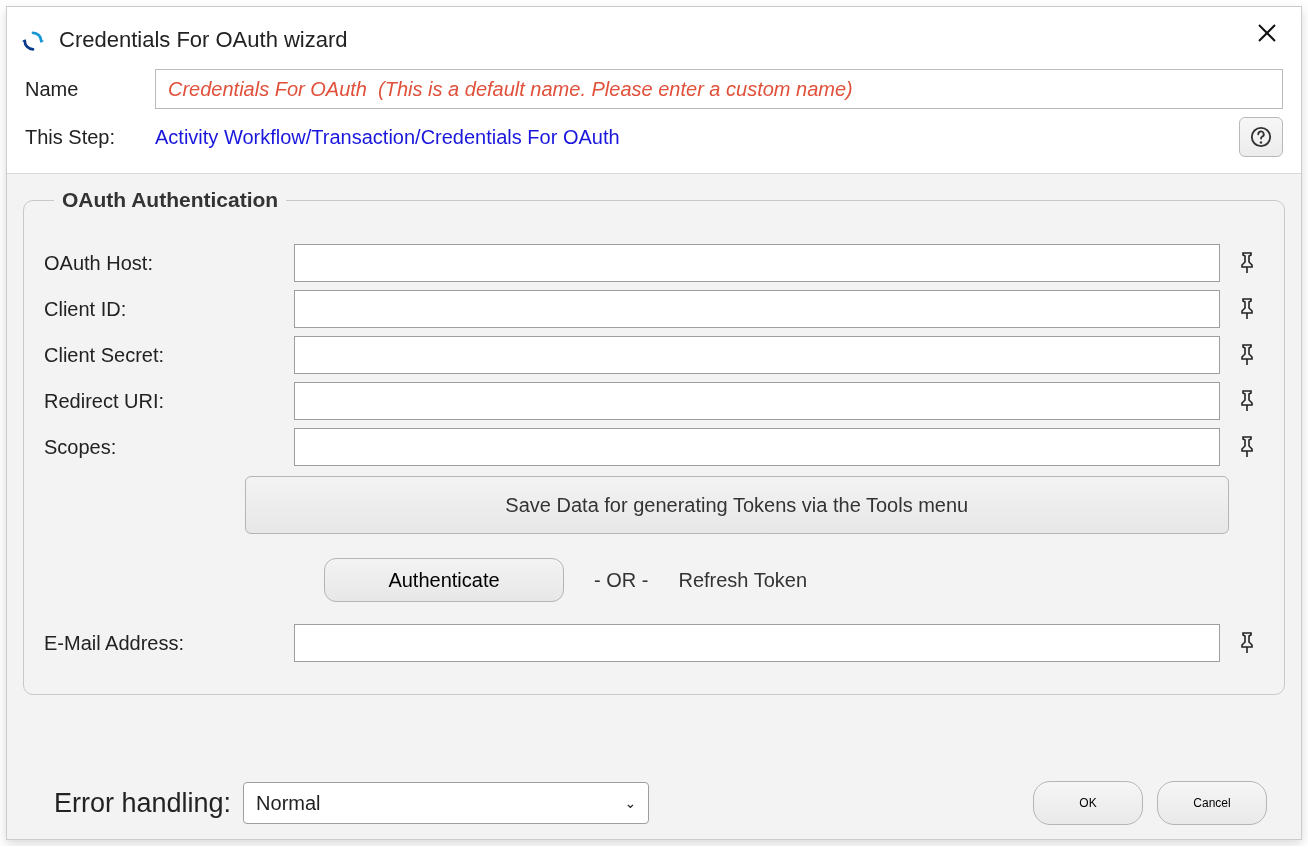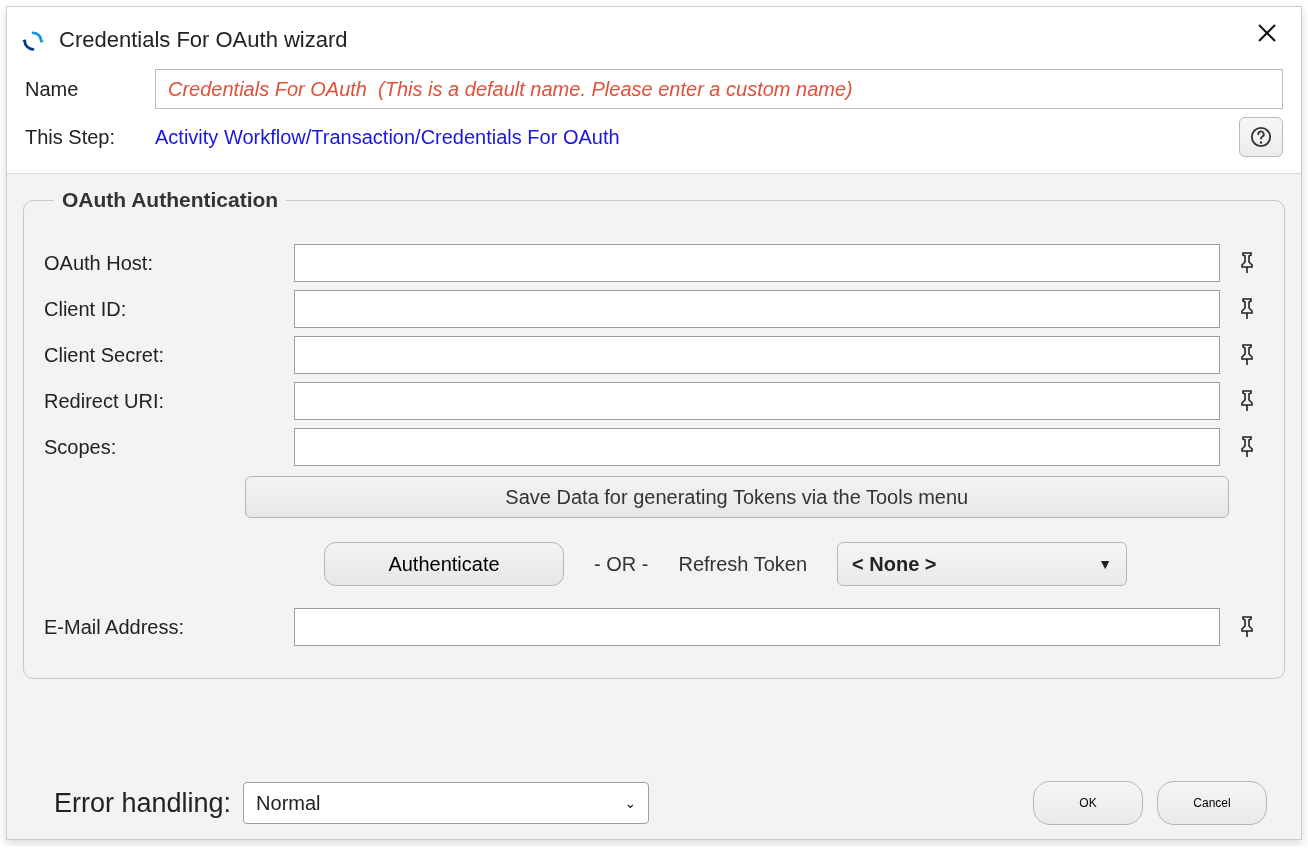--- a/index.html
+++ b/index.html
@@ -120,21 +120,21 @@
   }
   .pin-btn {
     width: 34px; height: 34px;
     margin-left: 10px;
     display:flex; align-items:center; justify-content:center;
     cursor:pointer;
   }
   .wide-btn {
     display:block;
     width: 100%;
-    height: 42px;
+    height: 58px;
     border: 1px solid #b5b5b5;
     border-radius: 6px;
     background: linear-gradient(#f3f3f3,#e7e7e7);
     font-size: 20px;
     color: #333;
     cursor:pointer;
   }
   .save-row { margin: 10px 0 24px 0; }
   .save-row .flabel { visibility:hidden; }
   .auth-row { display:flex; align-items:center; gap: 30px; margin: 10px 0 22px 0;}
@@ -296,24 +296,20 @@
         <span class="flabel">.</span>
         <button class="wide-btn">Save Data for generating Tokens via the Tools menu</button>
         <span style="width:44px"></span>
       </div>
 
       <div class="auth-row">
         <span class="flabel-spacer"></span>
         <button class="auth-btn">Authenticate</button>
         <span class="or-text">- OR -</span>
         <span class="rt-label">Refresh Token</span>
-        <div class="rt-select">
-          <span>&lt; None &gt;</span>
-          <span class="caret">▼</span>
-        </div>
       </div>
 
       <div class="form-row">
         <span class="flabel">E-Mail Address:</span>
         <input type="text" value="" style="">
         <span class="pin-btn">
           <svg width="20" height="22" viewBox="0 0 20 22">
               <path d="M6 1h8v2l-2 1v6l3 3v2H5v-2l3-3V4L6 3z" fill="none" stroke="#222" stroke-width="1.6"></path>
               <line x1="10" y1="15" x2="10" y2="21" stroke="#222" stroke-width="1.6"></line>
             </svg>

